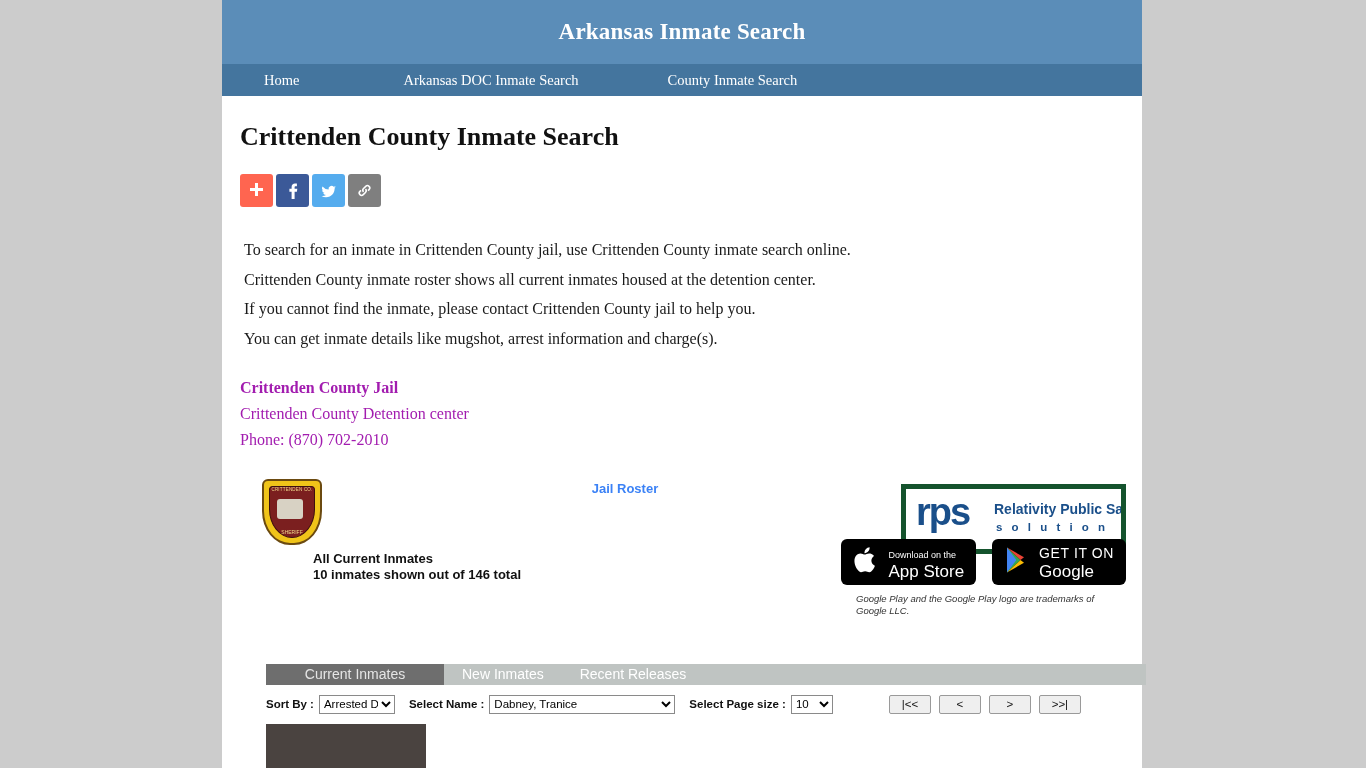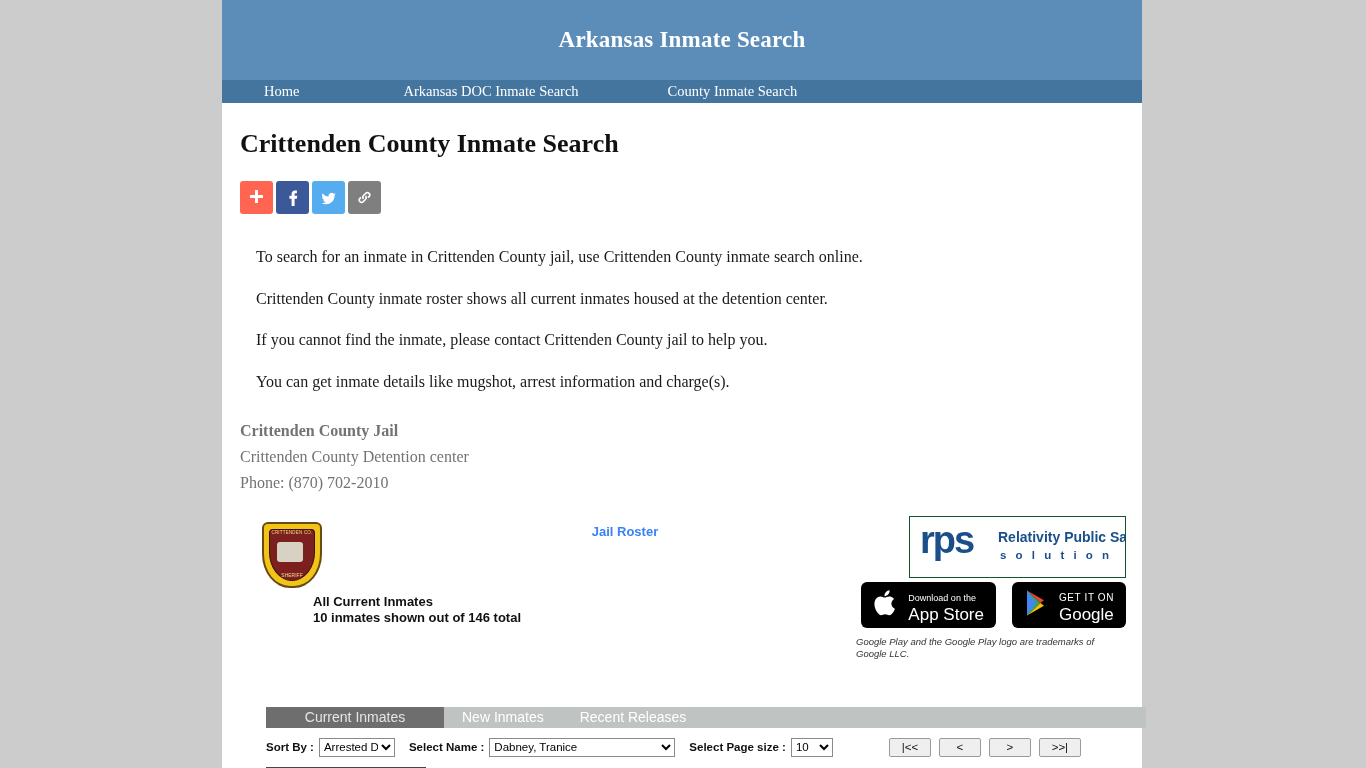--- a/index.html
+++ b/index.html
@@ -15,35 +15,35 @@
   }
   .page {
     position: absolute;
     left: 222px;
     top: 0;
     width: 920px;
     min-height: 768px;
     background: #ffffff;
   }
   .site-header {
-    height: 80px;
+    height: 64px;
     background: #5b8db8;
     display: flex;
     align-items: center;
     justify-content: center;
   }
   .site-title {
     color: #ffffff;
     font-size: 23px;
     font-weight: bold;
     font-family: "Liberation Serif", serif;
     letter-spacing: 0.2px;
   }
   .navbar {
-    height: 23px;
+    height: 32px;
     background: #44759e;
     display: flex;
     align-items: center;
   }
   .nav-item {
     color: #ffffff;
     font-size: 14.5px;
     font-family: "Liberation Serif", serif;
     text-decoration: none;
     padding: 0 22px;
@@ -82,26 +82,26 @@
   .share-fb { background: #3b5998; }
   .share-tw { background: #55acee; }
   .share-link { background: #7f7f7f; }
   .share-btn svg { display: block; }
   .body-text {
     margin-top: 30px;
     font-size: 16px;
     line-height: 25.5px;
     color: #1a1a1a;
   }
-  .body-text p { margin: 16px; }
+  .body-text p { margin: 4px; }
   .jail-block {
     margin-top: 24px;
     font-size: 16px;
     line-height: 26px;
-    color: #737373;
+    color: #a21caf;
   }
   .jail-block .bold { font-weight: bold; }
   .jail-block p { margin: 0; }
   
   .roster {
     position: relative;
     margin-top: 16px;
     height: 230px;
   }
   .badge {
@@ -177,25 +177,25 @@
     top: 82px;
     font-family: "Liberation Sans", sans-serif;
     font-size: 13px;
     font-weight: bold;
     color: #111111;
     line-height: 16px;
   }
   .rps-logo {
     position: absolute;
     right: -2px;
-    top: 4px;
+    top: 15px;
     width: 215px;
     height: 60px;
     background: #ffffff;
-    border: 1px solid #14532d;
+    border: 5px solid #14532d;
     overflow: hidden;
   }
   .rps-mark {
     position: absolute;
     left: 10px;
     top: 2px;
     font-size: 38px;
     font-weight: bold;
     color: #1a4f8a;
     font-family: "Liberation Sans", sans-serif;
@@ -242,21 +242,21 @@
   .store-badge .l1 {
     font-size: 9px;
     font-family: "Liberation Sans", sans-serif;
     line-height: 11px;
   }
   .store-badge .l2 {
     font-size: 17px;
     font-family: "Liberation Sans", sans-serif;
     line-height: 19px;
   }
-  .store-badge.google .l1 { font-size: 10px; letter-spacing: 0.6px; }
+  .store-badge.google .l1 { font-size: 14px; letter-spacing: 0.6px; }
   .store-note {
     position: absolute;
     right: 0px;
     top: 124px;
     width: 268px;
     font-size: 9.5px;
     font-style: italic;
     font-family: "Liberation Sans", sans-serif;
     color: #333333;
     line-height: 11.5px;

